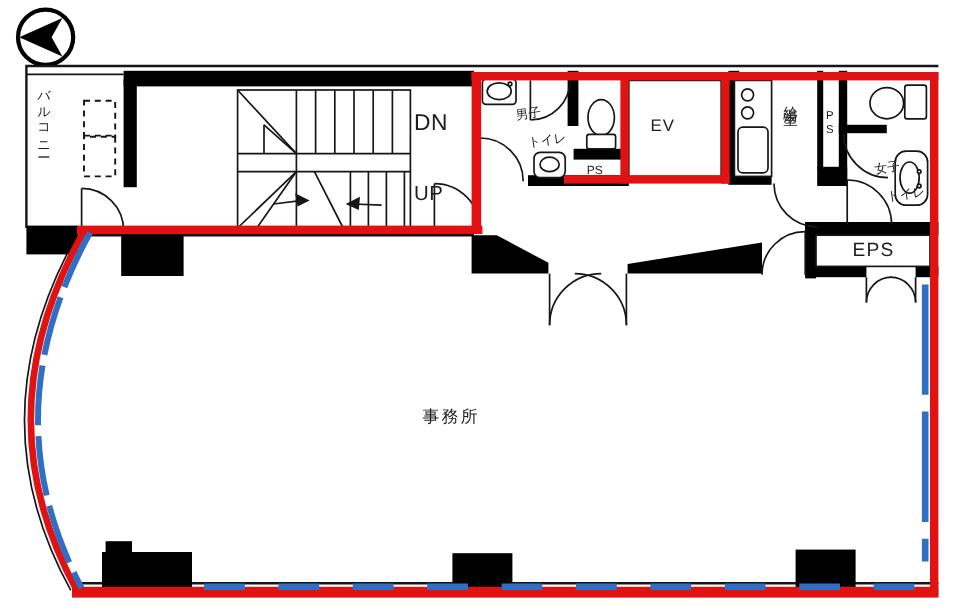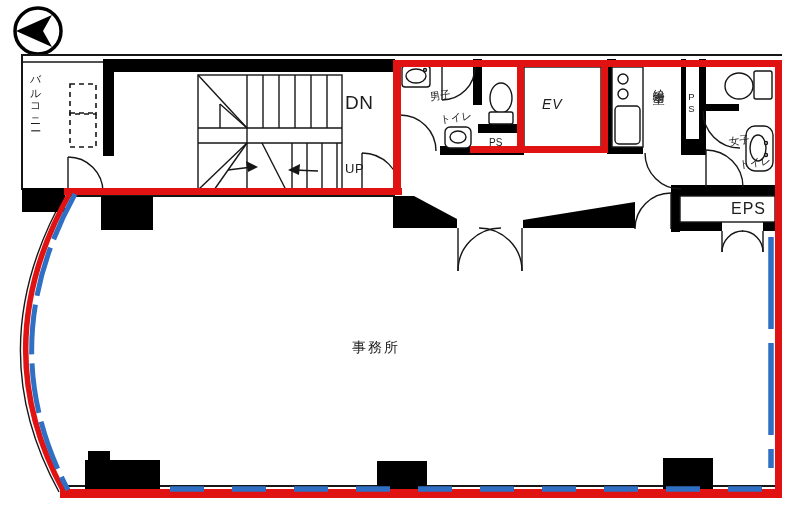--- a/index.html
+++ b/index.html
@@ -194,32 +194,32 @@
     <path class="bluecurve" style="stroke-dasharray:50 9" d="M75,194 Q-8,345 68,490"></path>
     <line class="bluecurve" style="stroke-width:5.5;stroke-dasharray:34 28" x1="170" y1="489" x2="775" y2="489"></line>
     <line class="bluecurve" style="stroke-width:5.5;stroke-dasharray:92 14" x1="771" y1="237" x2="771" y2="468"></line>
   </g>
 </svg>
 
   <div class="lbl vlabel" style="left:29px;top:67px;font-size:11px;">バルコニー</div>
 
   <div class="lbl" style="left:345px;top:92px;font-size:19px;letter-spacing:0.5px;">DN</div>
 
-  <div class="lbl" style="left:345px;top:162px;font-size:13px;letter-spacing:0.5px;">UP</div>
+  <div class="lbl" style="left:345px;top:152px;font-size:17px;letter-spacing:0.5px;">UP</div>
 
   <div class="lbl tilt" style="left:418px;top:89px;width:48px;font-size:10.5px;"><span>男子</span><br>
        <span>トイレ</span></div>
 
   <div class="lbl" style="left:489px;top:137px;font-size:10px;">PS</div>
 
-  <div class="lbl" style="left:542px;top:96px;font-size:14px;letter-spacing:1px;font-style:italic;">EV</div>
+  <div class="lbl" style="left:542px;top:96px;font-size:14px;letter-spacing:1px;">EV</div>
 
   <div class="lbl vlabel" style="left:651px;top:79px;font-size:12px;">給湯室</div>
 
   <div class="lbl vlabel-upright" style="left:685px;top:91px;font-size:9.5px;">PS</div>
 
   <div class="lbl tilt" style="left:717px;top:134px;width:48px;font-size:10.5px;"><span>女子</span><br>
        <span>トイレ</span></div>
 
-  <div class="lbl" style="left:690px;top:200px;width:76px;text-align:right;font-size:16px;letter-spacing:1px;">EPS</div>
+  <div class="lbl" style="left:690px;top:200px;width:76px;text-align:center;font-size:16px;letter-spacing:1px;">EPS</div>
 
   <div class="lbl" style="left:352px;top:339px;font-size:14px;letter-spacing:2px;">事務所</div>
 </div>
 
 </body></html>

